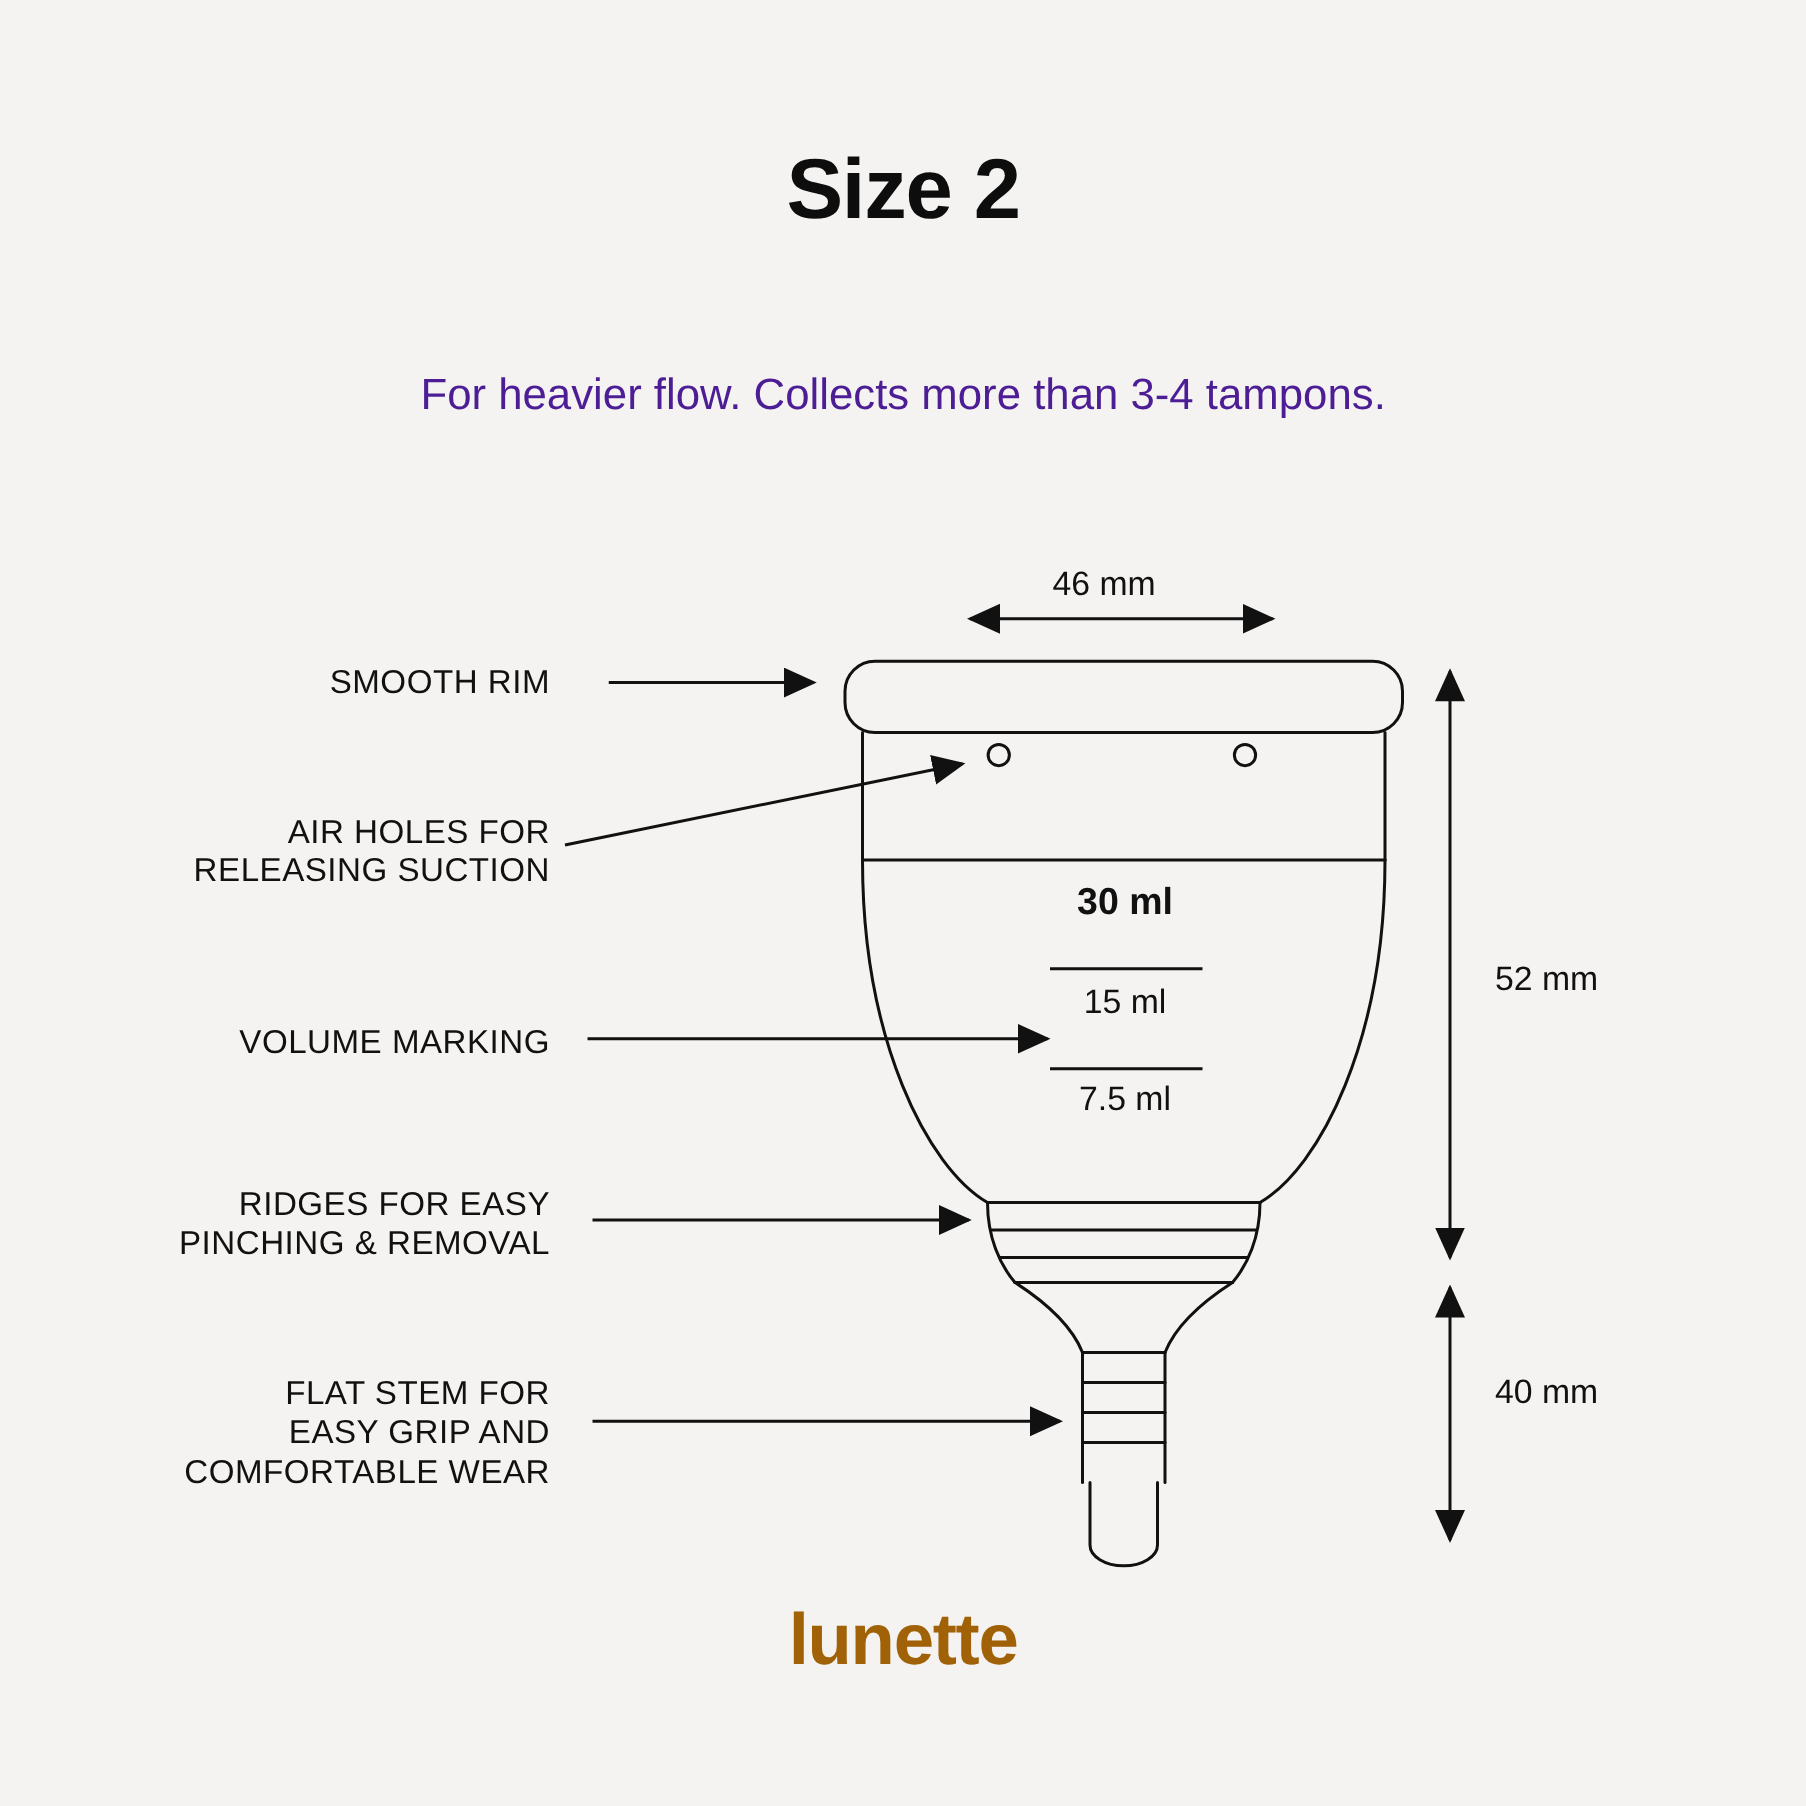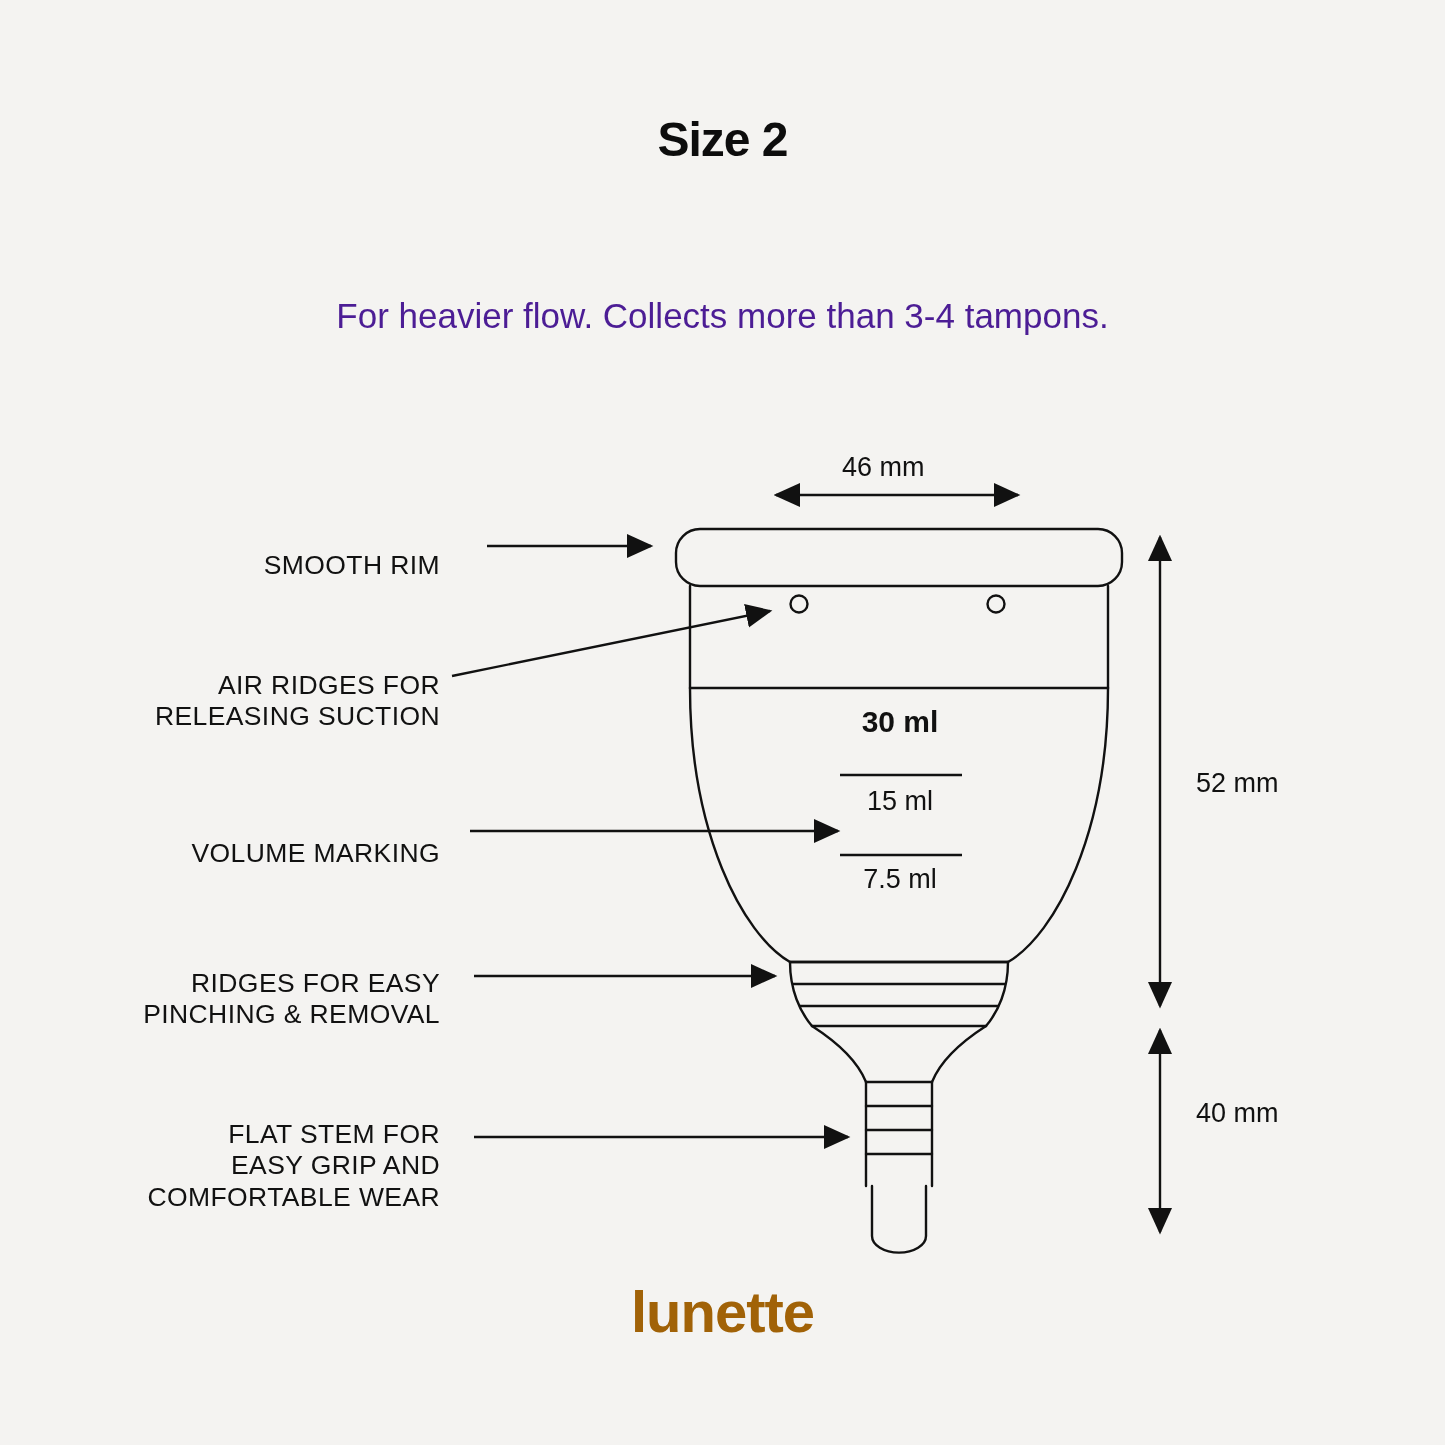--- a/index.html
+++ b/index.html
@@ -18,21 +18,21 @@
     position: relative;
     width: 1445px;
     height: 1445px;
   }
   .title {
     position: absolute;
     top: 112px;
     left: 0;
     width: 1445px;
     text-align: center;
-    font-size: 48px;
+    font-size: 68px;
     font-weight: 700;
     letter-spacing: -1px;
     color: #0d0d0d;
   }
   .subtitle {
     position: absolute;
     top: 296px;
     left: 0;
     width: 1445px;
     text-align: center;
@@ -59,21 +59,20 @@
     height: 1445px;
   }
   .callout {
     position: absolute;
     text-align: right;
     font-size: 26.5px;
     line-height: 1.18;
     letter-spacing: 0.4px;
     color: #111111;
     white-space: pre-line;
-    margin-top: 20px;
   }
   .c-rim   { top: 530px; left: 120px; width: 320px; }
   .c-air   { top: 650px; left: 60px;  width: 380px; }
   .c-vol   { top: 818px; left: 110px; width: 330px; }
   .c-ridge { top: 948px; left: 80px;  width: 360px; }
   .c-stem  { top: 1099px; left: 80px; width: 360px; }
 
   .dim {
     position: absolute;
     font-size: 27px;
@@ -165,21 +164,21 @@
         <path d="M487,546 L651,546" marker-end="url(#arrowEnd)"></path>
         <path d="M452,676 L770,611" marker-end="url(#arrowEnd)"></path>
         <path d="M470,831 L838,831" marker-end="url(#arrowEnd)"></path>
         <path d="M474,976 L775,976" marker-end="url(#arrowEnd)"></path>
         <path d="M474,1137 L848,1137" marker-end="url(#arrowEnd)"></path>
       </g>
     </svg>
   </div>
 
   <div class="callout c-rim">SMOOTH RIM</div>
-  <div class="callout c-air">AIR RIDGES FOR
+  <div class="callout c-air">AIR HOLES FOR
 RELEASING SUCTION</div>
   <div class="callout c-vol">VOLUME MARKING</div>
   <div class="callout c-ridge">RIDGES FOR EASY
 PINCHING &amp; REMOVAL</div>
   <div class="callout c-stem">FLAT STEM FOR
 EASY GRIP AND
 COMFORTABLE WEAR</div>
 
   <div class="dim dim-width">46 mm</div>
   <div class="dim dim-52">52 mm</div>

